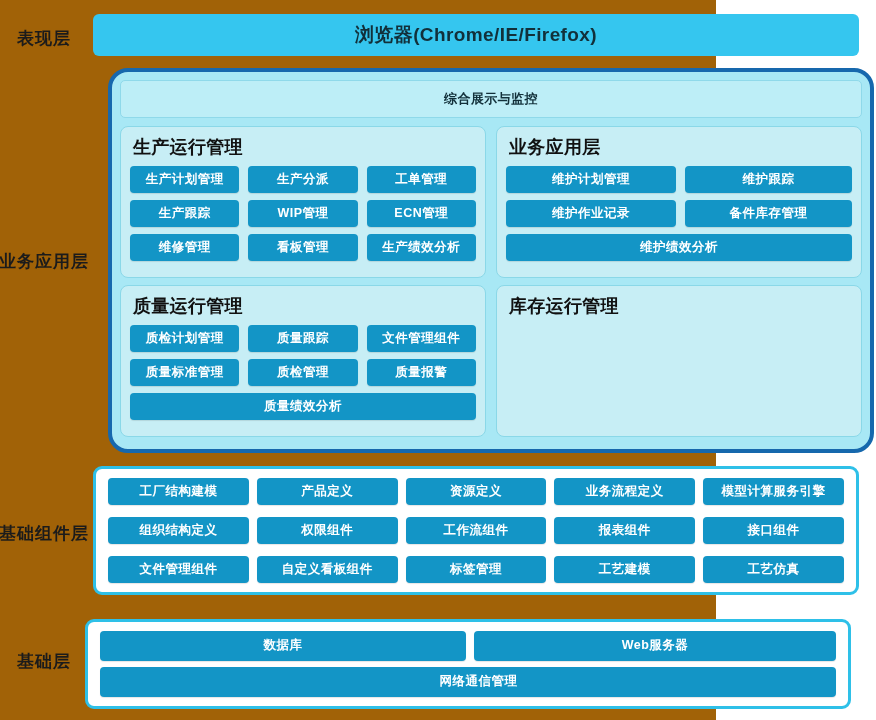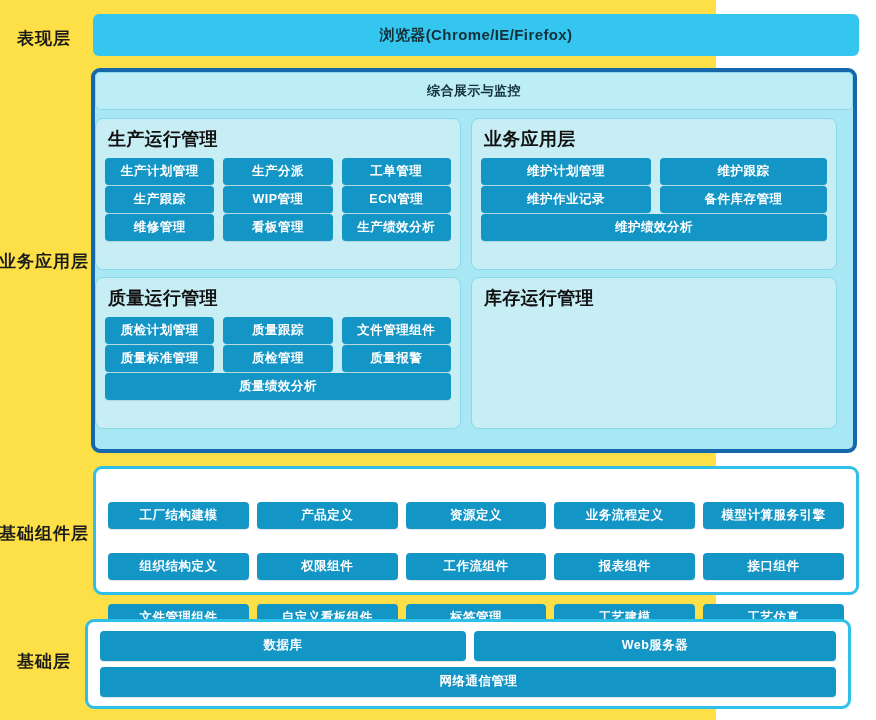--- a/index.html
+++ b/index.html
@@ -7,21 +7,21 @@
     margin: 0; padding: 0;
     width: 876px; height: 720px;
     background: #ffffff;
     font-family: "Liberation Sans", "DejaVu Sans", sans-serif;
     overflow: hidden;
   }
   .page {
     position: relative;
     width: 716px;
     height: 720px;
-    background: #fde047;
+    background: #a16207;
   }
 
   
   .layer-label {
     position: absolute;
     left: -8px;
     width: 104px;
     text-align: center;
     font-size: 17px;
     font-weight: 700;
@@ -51,33 +51,34 @@
   .browser-bar {
     position: absolute;
     left: 93px; top: 14px;
     width: 766px; height: 42px;
     background: #35c6ef;
     border-radius: 6px;
     display: flex;
     align-items: center;
     justify-content: center;
     color: #12303a;
-    font-size: 15px;
+    font-size: 19px;
     font-weight: 700;
     letter-spacing: .4px;
   }
 
   
   .biz-outer {
     position: absolute;
-    left: 91px; top: 68px;
+    left: 108px; top: 68px;
     width: 766px; height: 385px;
     background: #a8e8f5;
     border: 4px solid #1668ad;
-    border-radius: 9px;
+    border-radius: 20px;
+    padding: 8px;
   }
   .monitor-bar {
     height: 38px;
     background: #bdeef7;
     border: 1px solid #8fd9ea;
     border-radius: 5px;
     display: flex;
     align-items: center;
     justify-content: center;
     font-size: 13px;
@@ -100,21 +101,21 @@
     display: flex;
     flex-direction: column;
   }
   .panel-title {
     font-size: 18px;
     font-weight: 700;
     color: #111111;
     margin: 1px 0 7px 3px;
     letter-spacing: .3px;
   }
-  .panel-rows { display: flex; flex-direction: column; gap: 1px; }
+  .panel-rows { display: flex; flex-direction: column; gap: 7px; }
   .row { display: flex; gap: 9px; }
   .row > .btn { flex: 1 1 0; }
   .row.wide > .btn { width: 100%; }
 
   
   .row.c3 > .btn { flex: 1 1 0; }
   .row.c2-a > .btn:nth-child(1) { flex: 0 0 170px; }
   .row.c2-a > .btn:nth-child(2) { flex: 1 1 auto; }
   .row.c2-b > .btn:nth-child(1) { flex: 0 0 155px; }
   .row.c2-b > .btn:nth-child(2) { flex: 0 0 155px; margin-left: 17px; }
@@ -131,21 +132,20 @@
     border-radius: 9px;
     padding: 9px 12px;
     display: flex;
     flex-direction: column;
     justify-content: space-between;
   }
   .comp-row {
     display: grid;
     grid-template-columns: repeat(5, 1fr);
     gap: 8px;
-    margin-top: 24px;
   }
   .comp-row .btn { height: 27px; }
 
   
   .base-outer {
     position: absolute;
     left: 85px; top: 619px;
     width: 766px; height: 90px;
     background: #ffffff;
     border: 3px solid #2ec0e8;

